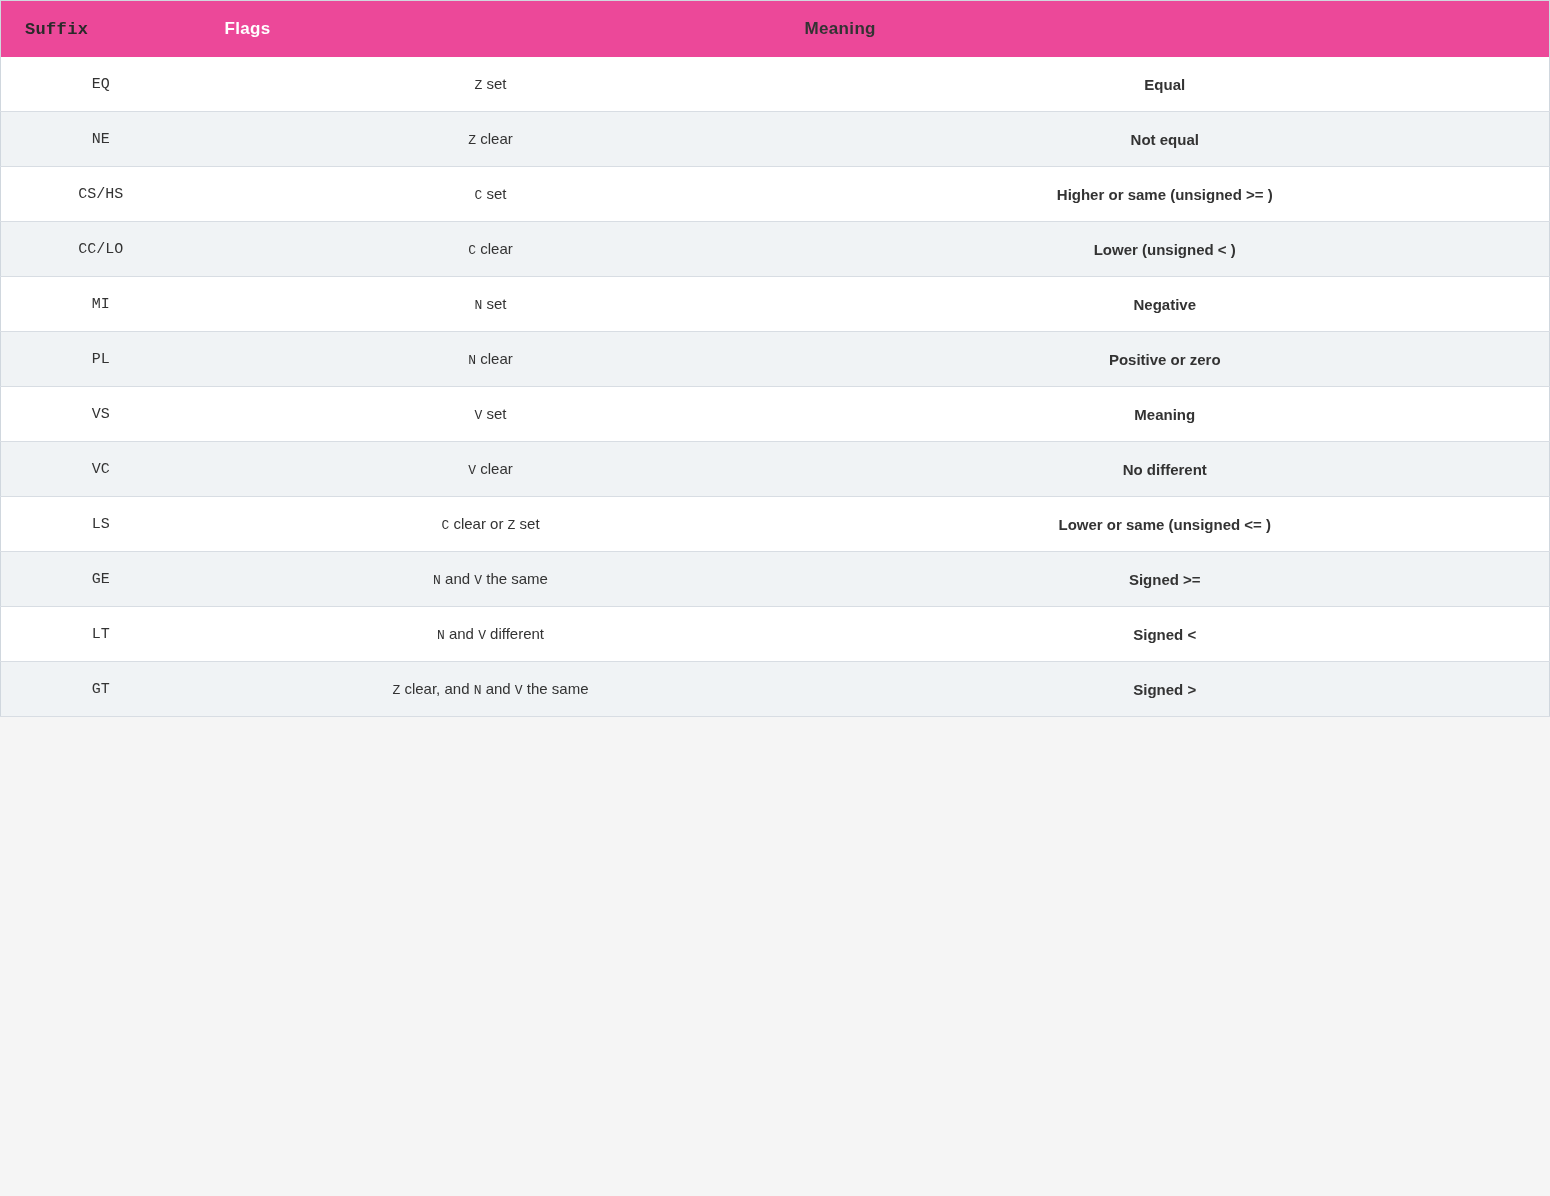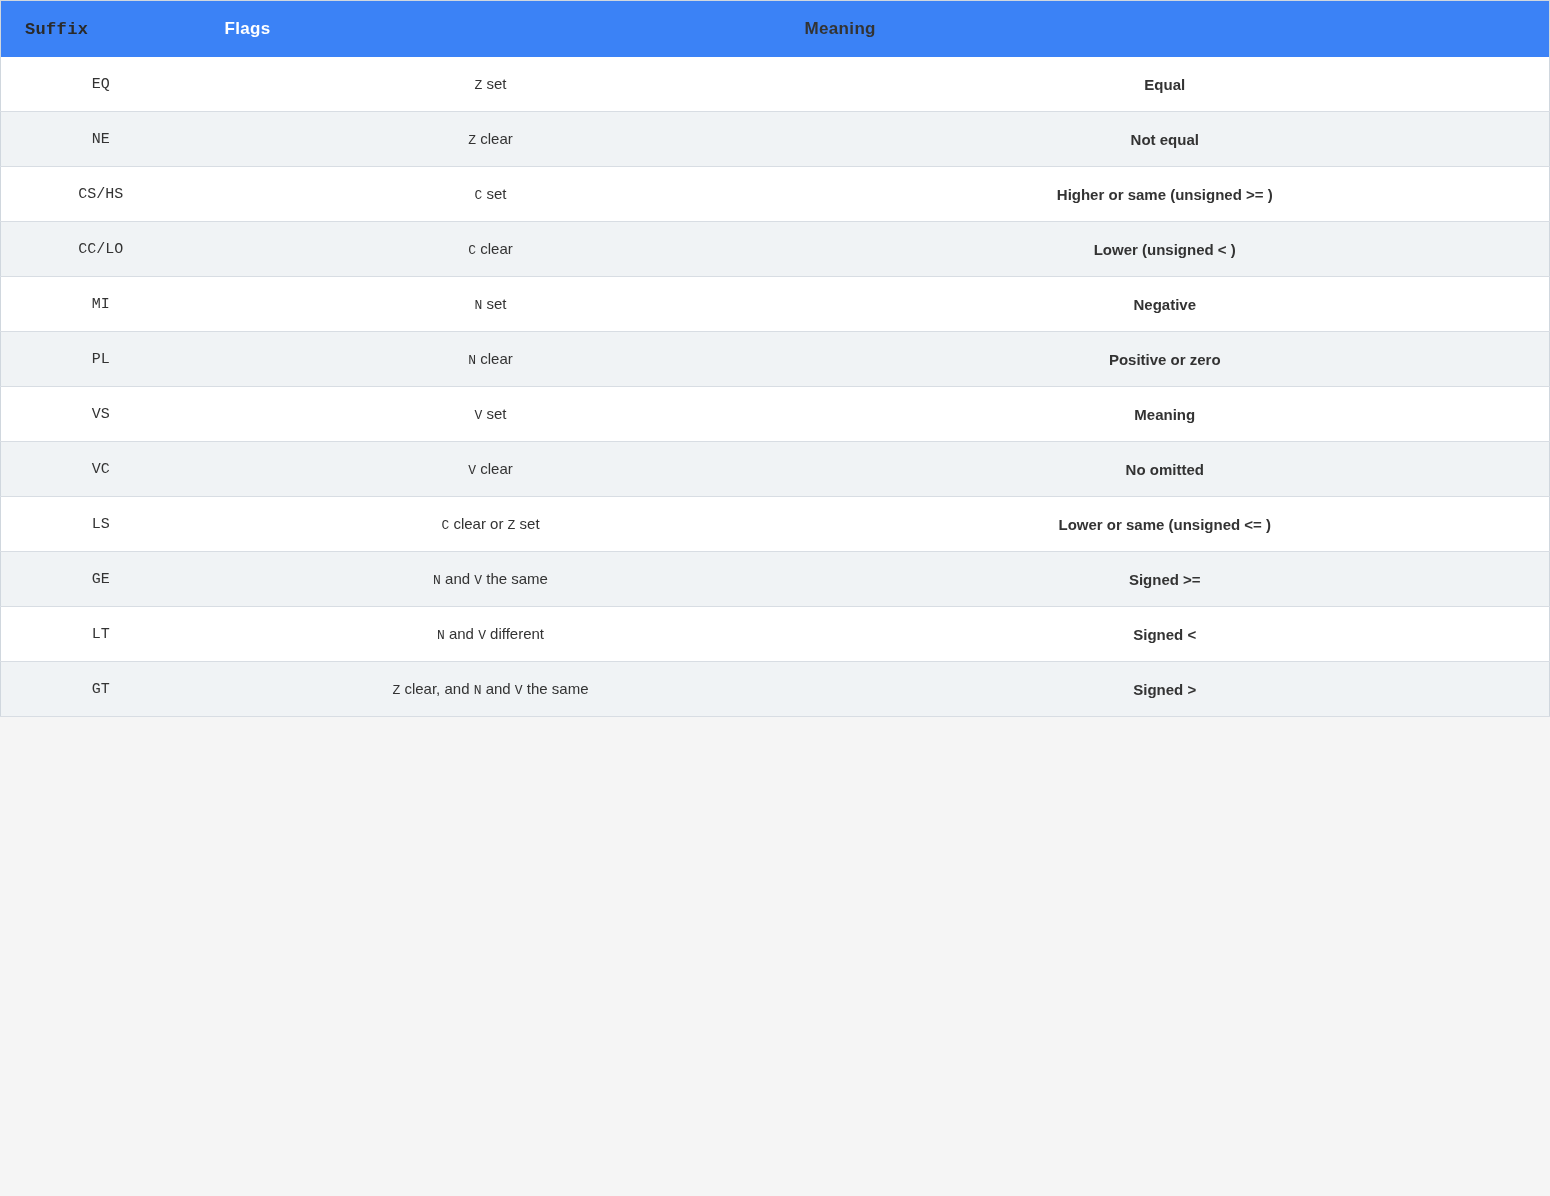--- a/index.html
+++ b/index.html
@@ -15,21 +15,21 @@
       min-height: 1196px;
     }
 
     .table-container {
       width: 100%;
       border-collapse: collapse;
       border: 1px solid #d0d7de;
     }
 
     .table-header {
-      background-color: #3b82f6;
+      background-color: #ec4899;
       color: #ffffff;
     }
 
     .table-header th {
       padding: 18px 24px;
       text-align: left;
       font-size: 17px;
       font-weight: 600;
       letter-spacing: 0.02em;
     }
@@ -121,21 +121,21 @@
         <td class="col-meaning">Positive or zero</td>
       </tr>
       <tr>
         <td class="col-suffix">VS</td>
         <td class="col-flags"><span class="flag-code">V</span> set</td>
         <td class="col-meaning">Meaning</td>
       </tr>
       <tr>
         <td class="col-suffix">VC</td>
         <td class="col-flags"><span class="flag-code">V</span> clear</td>
-        <td class="col-meaning">No omitted</td>
+        <td class="col-meaning">No different</td>
       </tr>
       <tr>
         <td class="col-suffix">LS</td>
         <td class="col-flags"><span class="flag-code">C</span> clear or <span class="flag-code">Z</span> set</td>
         <td class="col-meaning">Lower or same (unsigned &lt;= )</td>
       </tr>
       <tr>
         <td class="col-suffix">GE</td>
         <td class="col-flags"><span class="flag-code">N</span> and <span class="flag-code">V</span> the same</td>
         <td class="col-meaning">Signed &gt;=</td>

